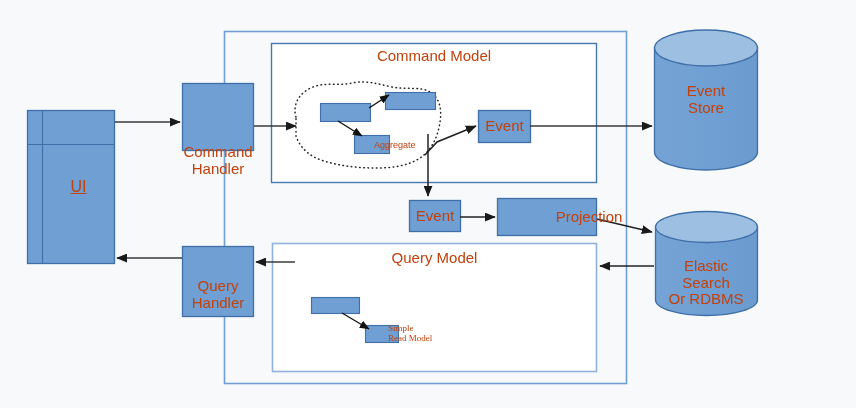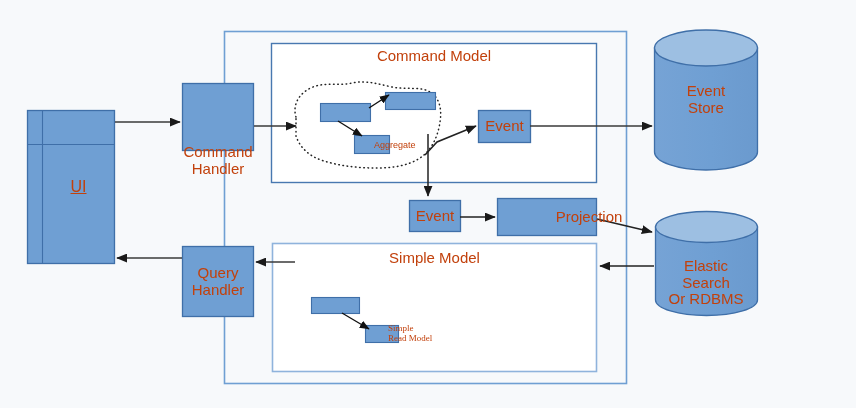--- a/index.html
+++ b/index.html
@@ -134,26 +134,26 @@
     <line x1="295" y1="262" x2="256" y2="262" stroke="#3a3a3a" stroke-width="1.5" marker-end="url(#arrowhead)"></line>
 
     <line x1="182" y1="258" x2="117" y2="258" stroke="#3a3a3a" stroke-width="1.5" marker-end="url(#arrowhead)"></line>
   </svg>
 
   <div class="node-label lbl-16" style="left:42px; top:110px; width:73px; height:154px;">UI</div>
 
   <div class="node-label lbl-15" style="left:178px; top:83px; width:80px; height:68px;margin-top:44px;">Command
 Handler</div>
 
-  <div class="node-label lbl-15" style="left:178px; top:247px; width:80px; height:70px;">Query
+  <div class="node-label lbl-15" style="left:178px; top:260px; width:80px; height:70px;">Query
 Handler</div>
 
   <div class="node-label lbl-15" style="left:272px; top:44px; width:324px; height:24px;">Command Model</div>
 
-  <div class="node-label lbl-15" style="left:273px; top:246px; width:323px; height:24px;">Simple Model</div>
+  <div class="node-label lbl-15" style="left:273px; top:246px; width:323px; height:24px;">Query Model</div>
 
   <div class="node-label lbl-9 lbl-left" style="left:374px; top:118px; width:60px; height:14px;">Aggregate</div>
 
   <div class="node-label lbl-15" style="left:478px; top:111px; width:53px; height:31px;">Event</div>
 
   <div class="node-label lbl-15" style="left:409px; top:201px; width:52px; height:30px;">Event</div>
 
   <div class="node-label lbl-15" style="left:497px; top:199px; width:112px; height:36px;margin-left:36px;">Projection</div>
 
   <div class="node-label lbl-9 lbl-left" style="left:388px; top:303px; width:70px; height:26px; align-items:flex-start;font-family:Liberation Serif, serif;">Simple

